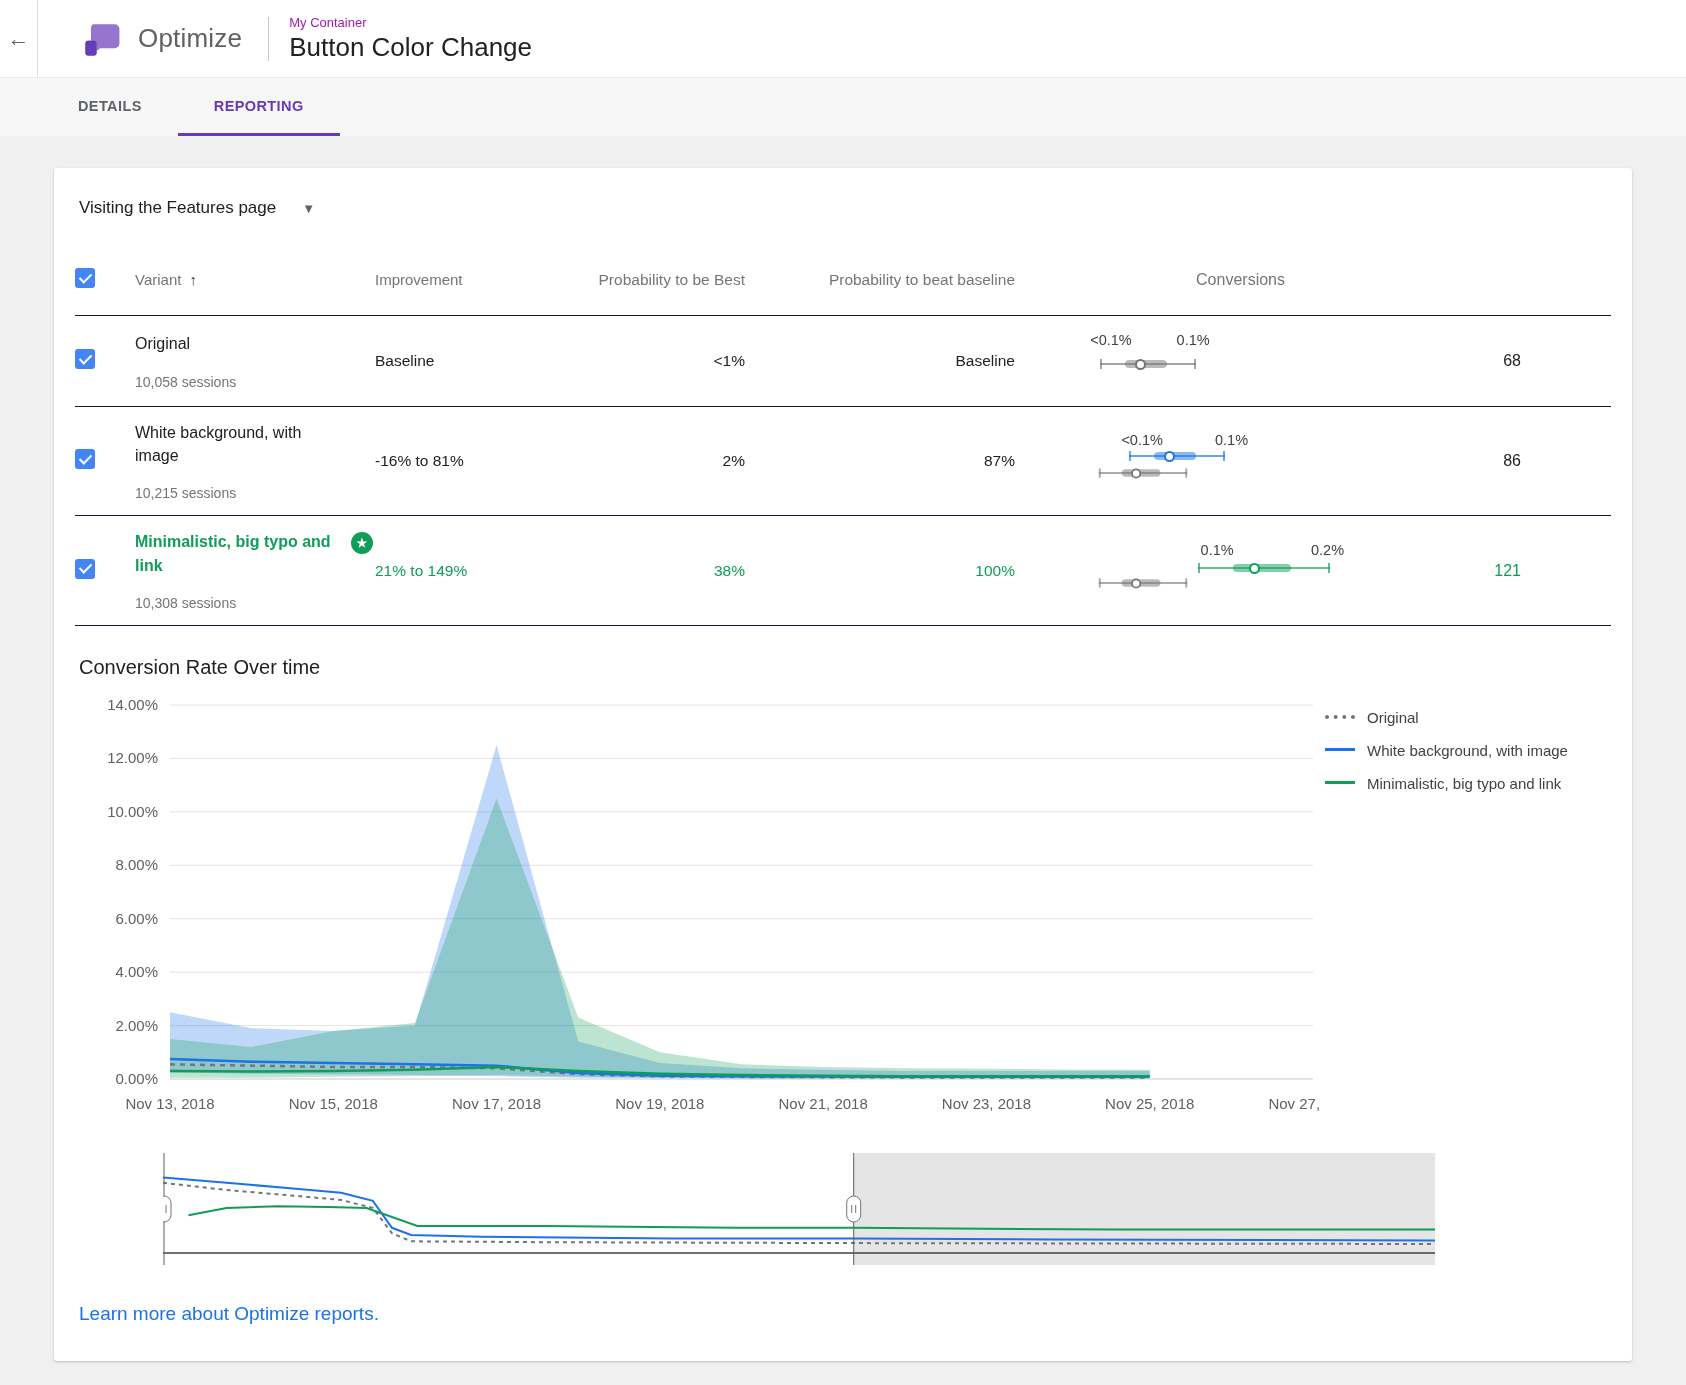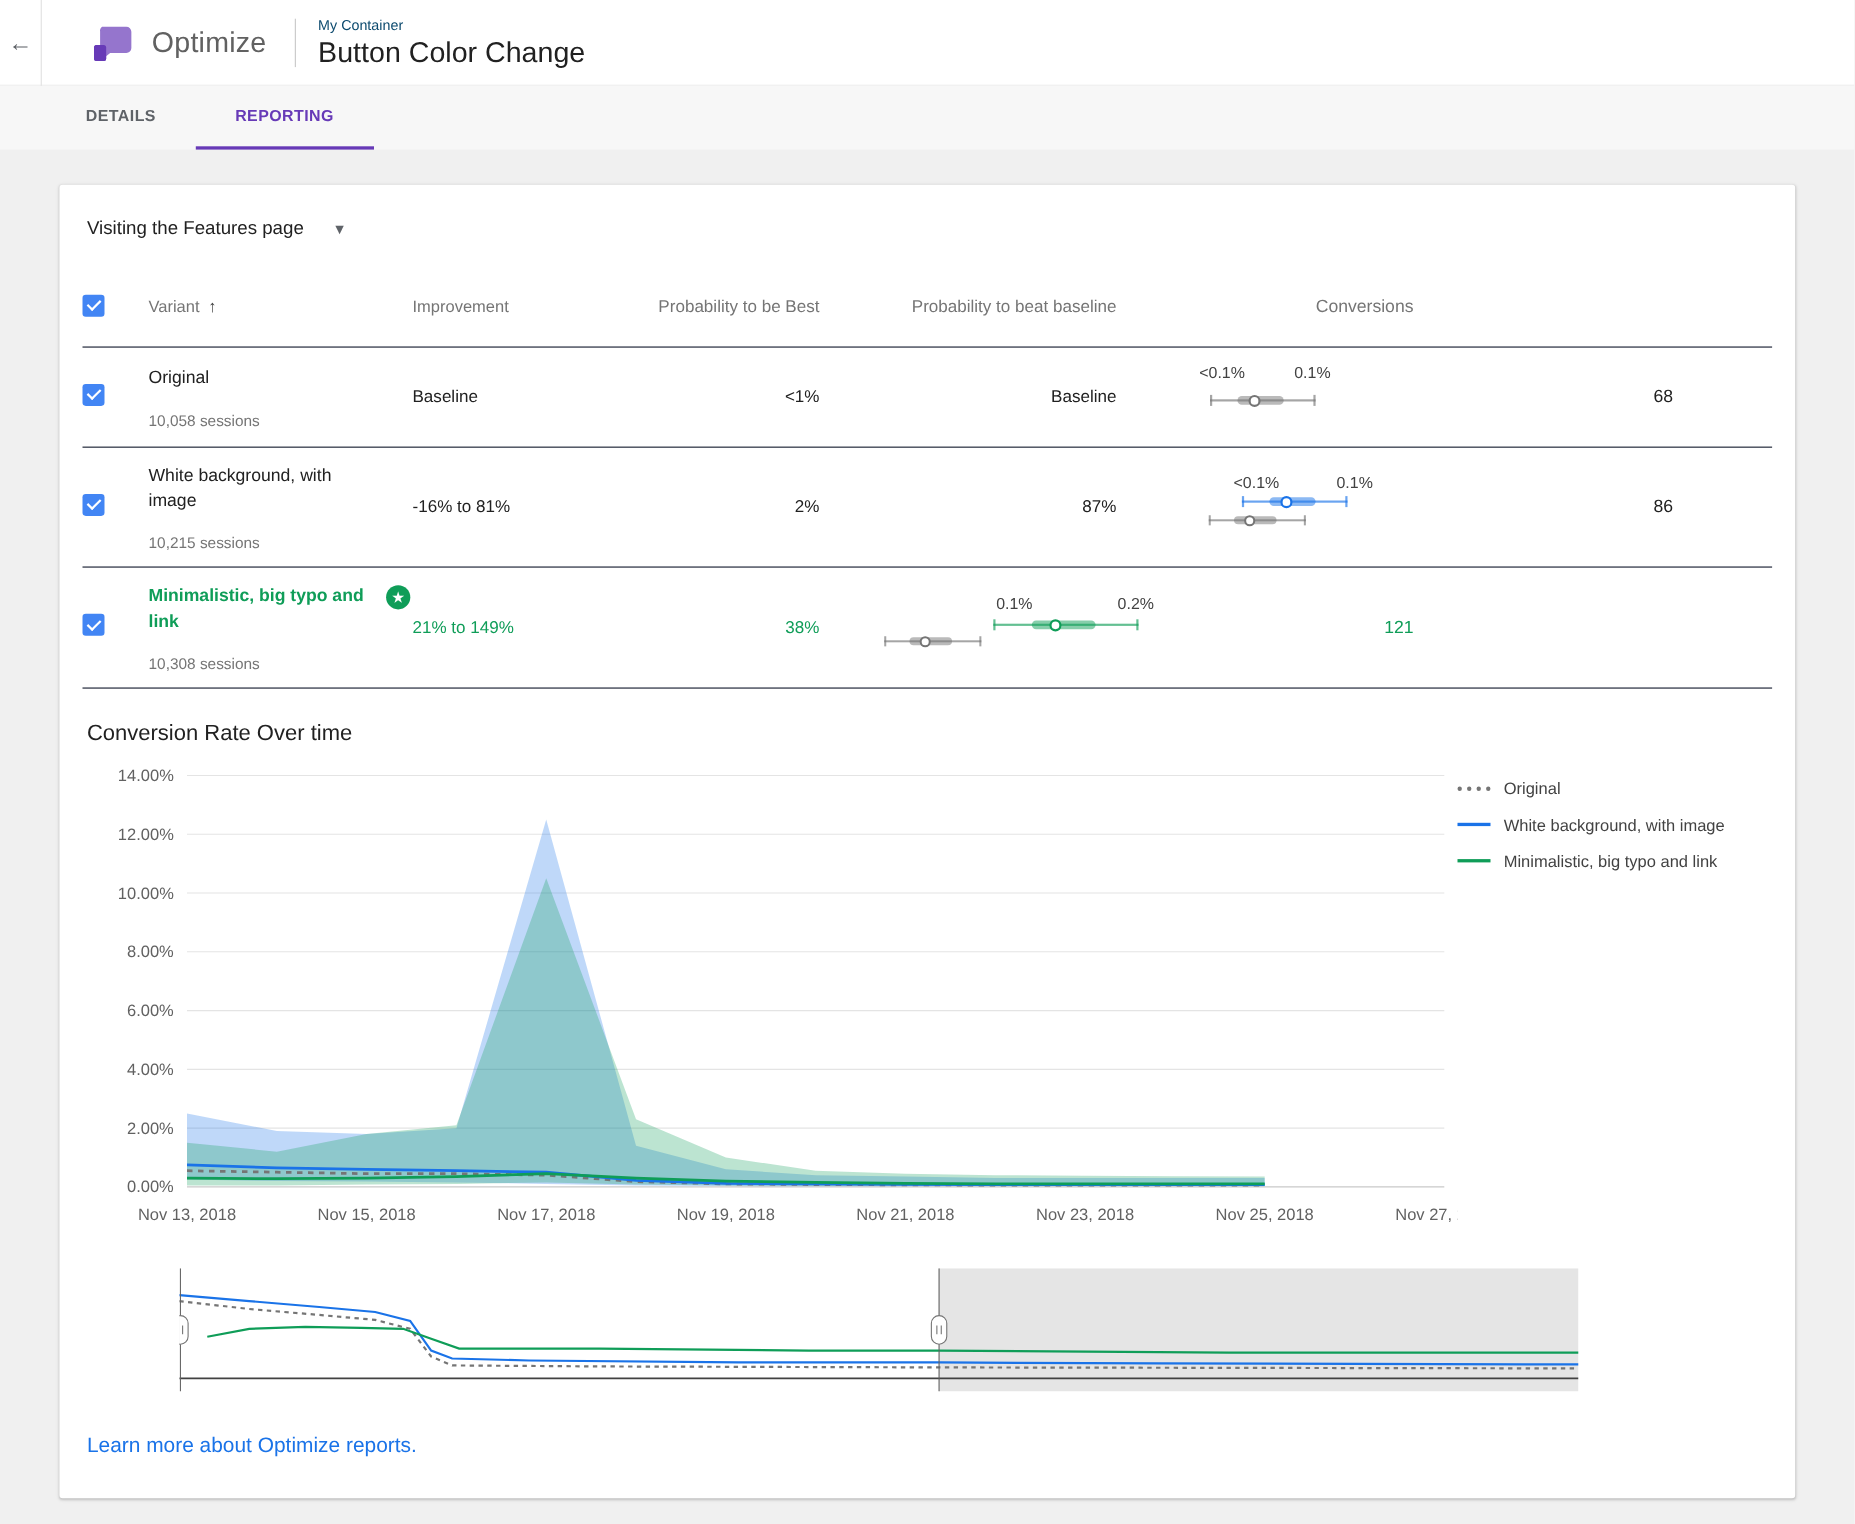--- a/index.html
+++ b/index.html
@@ -13,21 +13,21 @@
 
   
   .top-bar { display:flex; align-items:center; height:78px; background:#fff; border-bottom:1px solid #ececec; }
   .back-strip { width:38px; height:78px; display:flex; align-items:center; justify-content:center;
                 border-right:1px solid #e0e0e0; cursor:pointer; }
   .back-arrow { font-size:22px; color:#5f6368; }
   .logo-wrap { margin-left:42px; display:flex; align-items:center; }
   .app-name { font-size:26px; color:#616161; margin-left:14px; letter-spacing:0.2px; }
   .title-divider { width:1px; height:44px; background:#c7c7c7; margin:0 0 0 26px; }
   .title-block { margin-left:20px; display:flex; flex-direction:column; justify-content:center; }
-  .container-label { font-size:13px; color:#0c4a6e; margin-bottom:2px; }
+  .container-label { font-size:13px; color:#a21caf; margin-bottom:2px; }
   .experiment-title { font-size:26px; font-weight:400; color:#212121; }
 
   
   .tab-bar { display:flex; background:#f7f7f7; height:58px; align-items:stretch; padding-left:42px; }
   .tab { display:flex; align-items:center; padding:0 36px; font-size:14.5px; font-weight:700;
          letter-spacing:0.4px; color:#5f6368; cursor:pointer; border-bottom:3px solid transparent; }
   .tab.active { color:#673ab7; border-bottom-color:#673ab7; }
 
   
   .card { margin:32px 54px 60px; background:#fff; border-radius:3px;
@@ -225,20 +225,21 @@
       <div class="cell"><span class="checkbox"></span></div>
       <div class="cell">
         <div class="vname">
           <span>Minimalistic, big typo and link</span>
           <span class="star-badge">★</span>
         </div>
         <div class="vsessions">10,308 sessions</div>
       </div>
       <div class="cell c-improve green">21% to 149%</div>
       <div class="cell c-pbest green">38%</div>
+      <div class="cell c-pbeat green">100%</div>
       <div class="cell c-cr">
         <div class="cr-viz cr-r2">
           <span class="cr-label low">0.1%</span>
           <span class="cr-label high">0.2%</span>
           <div class="ebar green-bar">
             <i class="capl"></i>
               <i class="eline"></i>
               <i class="ebox"></i>
               <i class="edot"></i>
               <i class="capr"></i>

